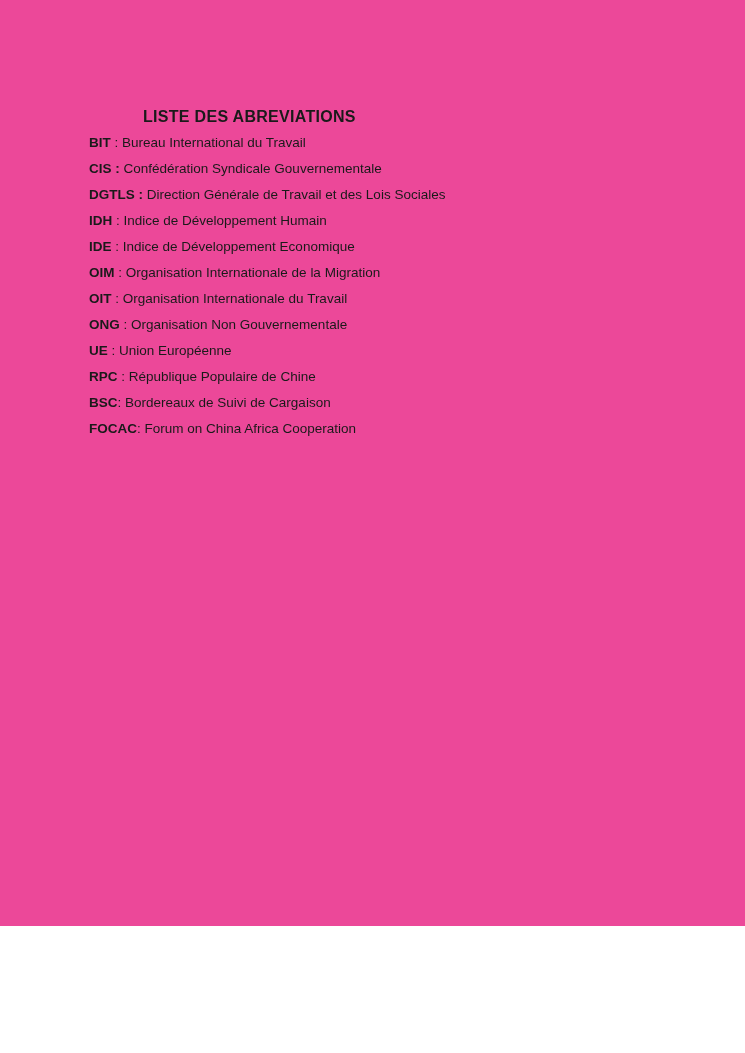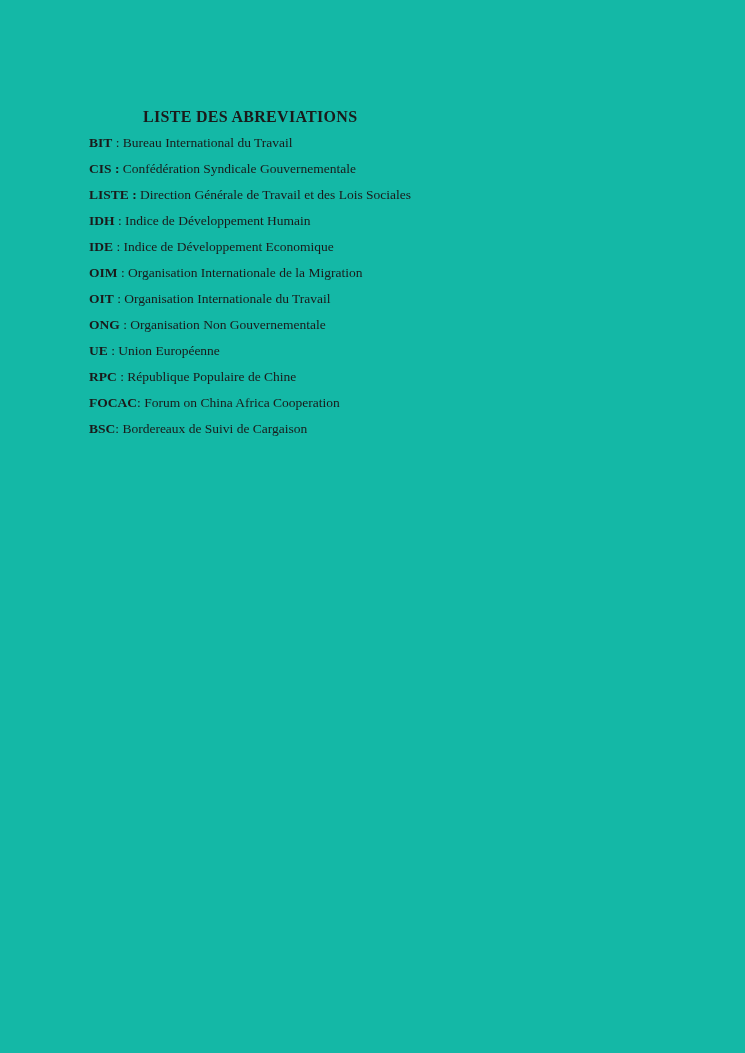--- a/index.html
+++ b/index.html
@@ -3,24 +3,24 @@
 <meta charset="utf-8">
 <style>
   html, body {
     margin: 0;
     padding: 0;
     background: #ffffff;
   }
   .page {
     position: relative;
     width: 745px;
-    height: 1053px;
-    background: #14b8a6;
+    height: 926px;
+    background: #ec4899;
     overflow: hidden;
-    font-family: Liberation Serif, serif;
+    font-family: Liberation Sans, sans-serif;
     color: #1a1a1a;
   }
   .content {
     position: absolute;
     left: 89px;
     top: 104px;
     right: 30px;
   }
   .doc-title {
     margin: 0 0 0 54px;
@@ -47,25 +47,25 @@
 </style>
 </head>
 <body>
 
 <div class="page">
   <div class="content">
     <h1 class="doc-title">LISTE DES ABREVIATIONS</h1>
     <ul class="abbr-list" id="abbr-list">
         <li class="entry"><span class="abbr">BIT</span><span class="rest"> : Bureau International du Travail</span></li>
         <li class="entry"><span class="abbr">CIS :</span><span class="rest"> Confédération Syndicale Gouvernementale</span></li>
-        <li class="entry"><span class="abbr">LISTE :</span><span class="rest"> Direction Générale de Travail et des Lois Sociales</span></li>
+        <li class="entry"><span class="abbr">DGTLS :</span><span class="rest"> Direction Générale de Travail et des Lois Sociales</span></li>
         <li class="entry"><span class="abbr">IDH</span><span class="rest"> : Indice de Développement Humain</span></li>
         <li class="entry"><span class="abbr">IDE</span><span class="rest"> : Indice de Développement Economique</span></li>
         <li class="entry"><span class="abbr">OIM</span><span class="rest"> : Organisation Internationale de la Migration</span></li>
         <li class="entry"><span class="abbr">OIT</span><span class="rest"> : Organisation Internationale du Travail</span></li>
         <li class="entry"><span class="abbr">ONG</span><span class="rest"> : Organisation Non Gouvernementale</span></li>
         <li class="entry"><span class="abbr">UE</span><span class="rest"> : Union Européenne</span></li>
         <li class="entry"><span class="abbr">RPC</span><span class="rest"> : République Populaire de Chine</span></li>
+        <li class="entry"><span class="abbr">BSC</span><span class="rest">: Bordereaux de Suivi de Cargaison</span></li>
         <li class="entry"><span class="abbr">FOCAC</span><span class="rest">: Forum on China Africa Cooperation</span></li>
-        <li class="entry"><span class="abbr">BSC</span><span class="rest">: Bordereaux de Suivi de Cargaison</span></li>
       </ul>
   </div>
 </div>
 
 </body></html>

